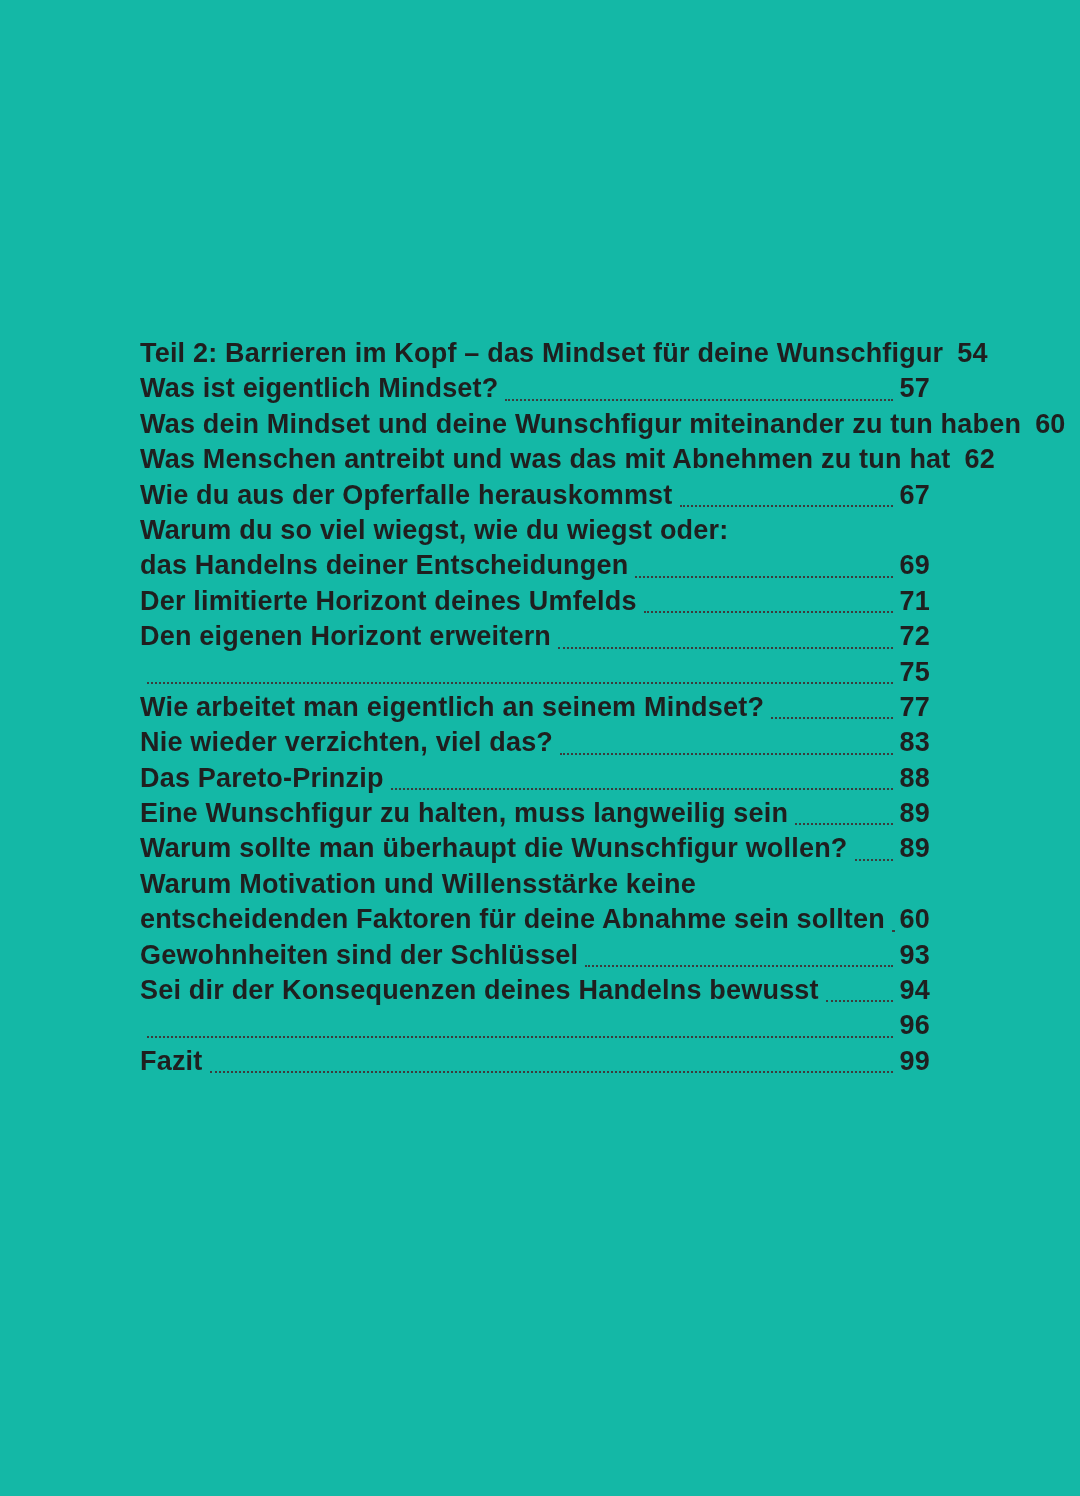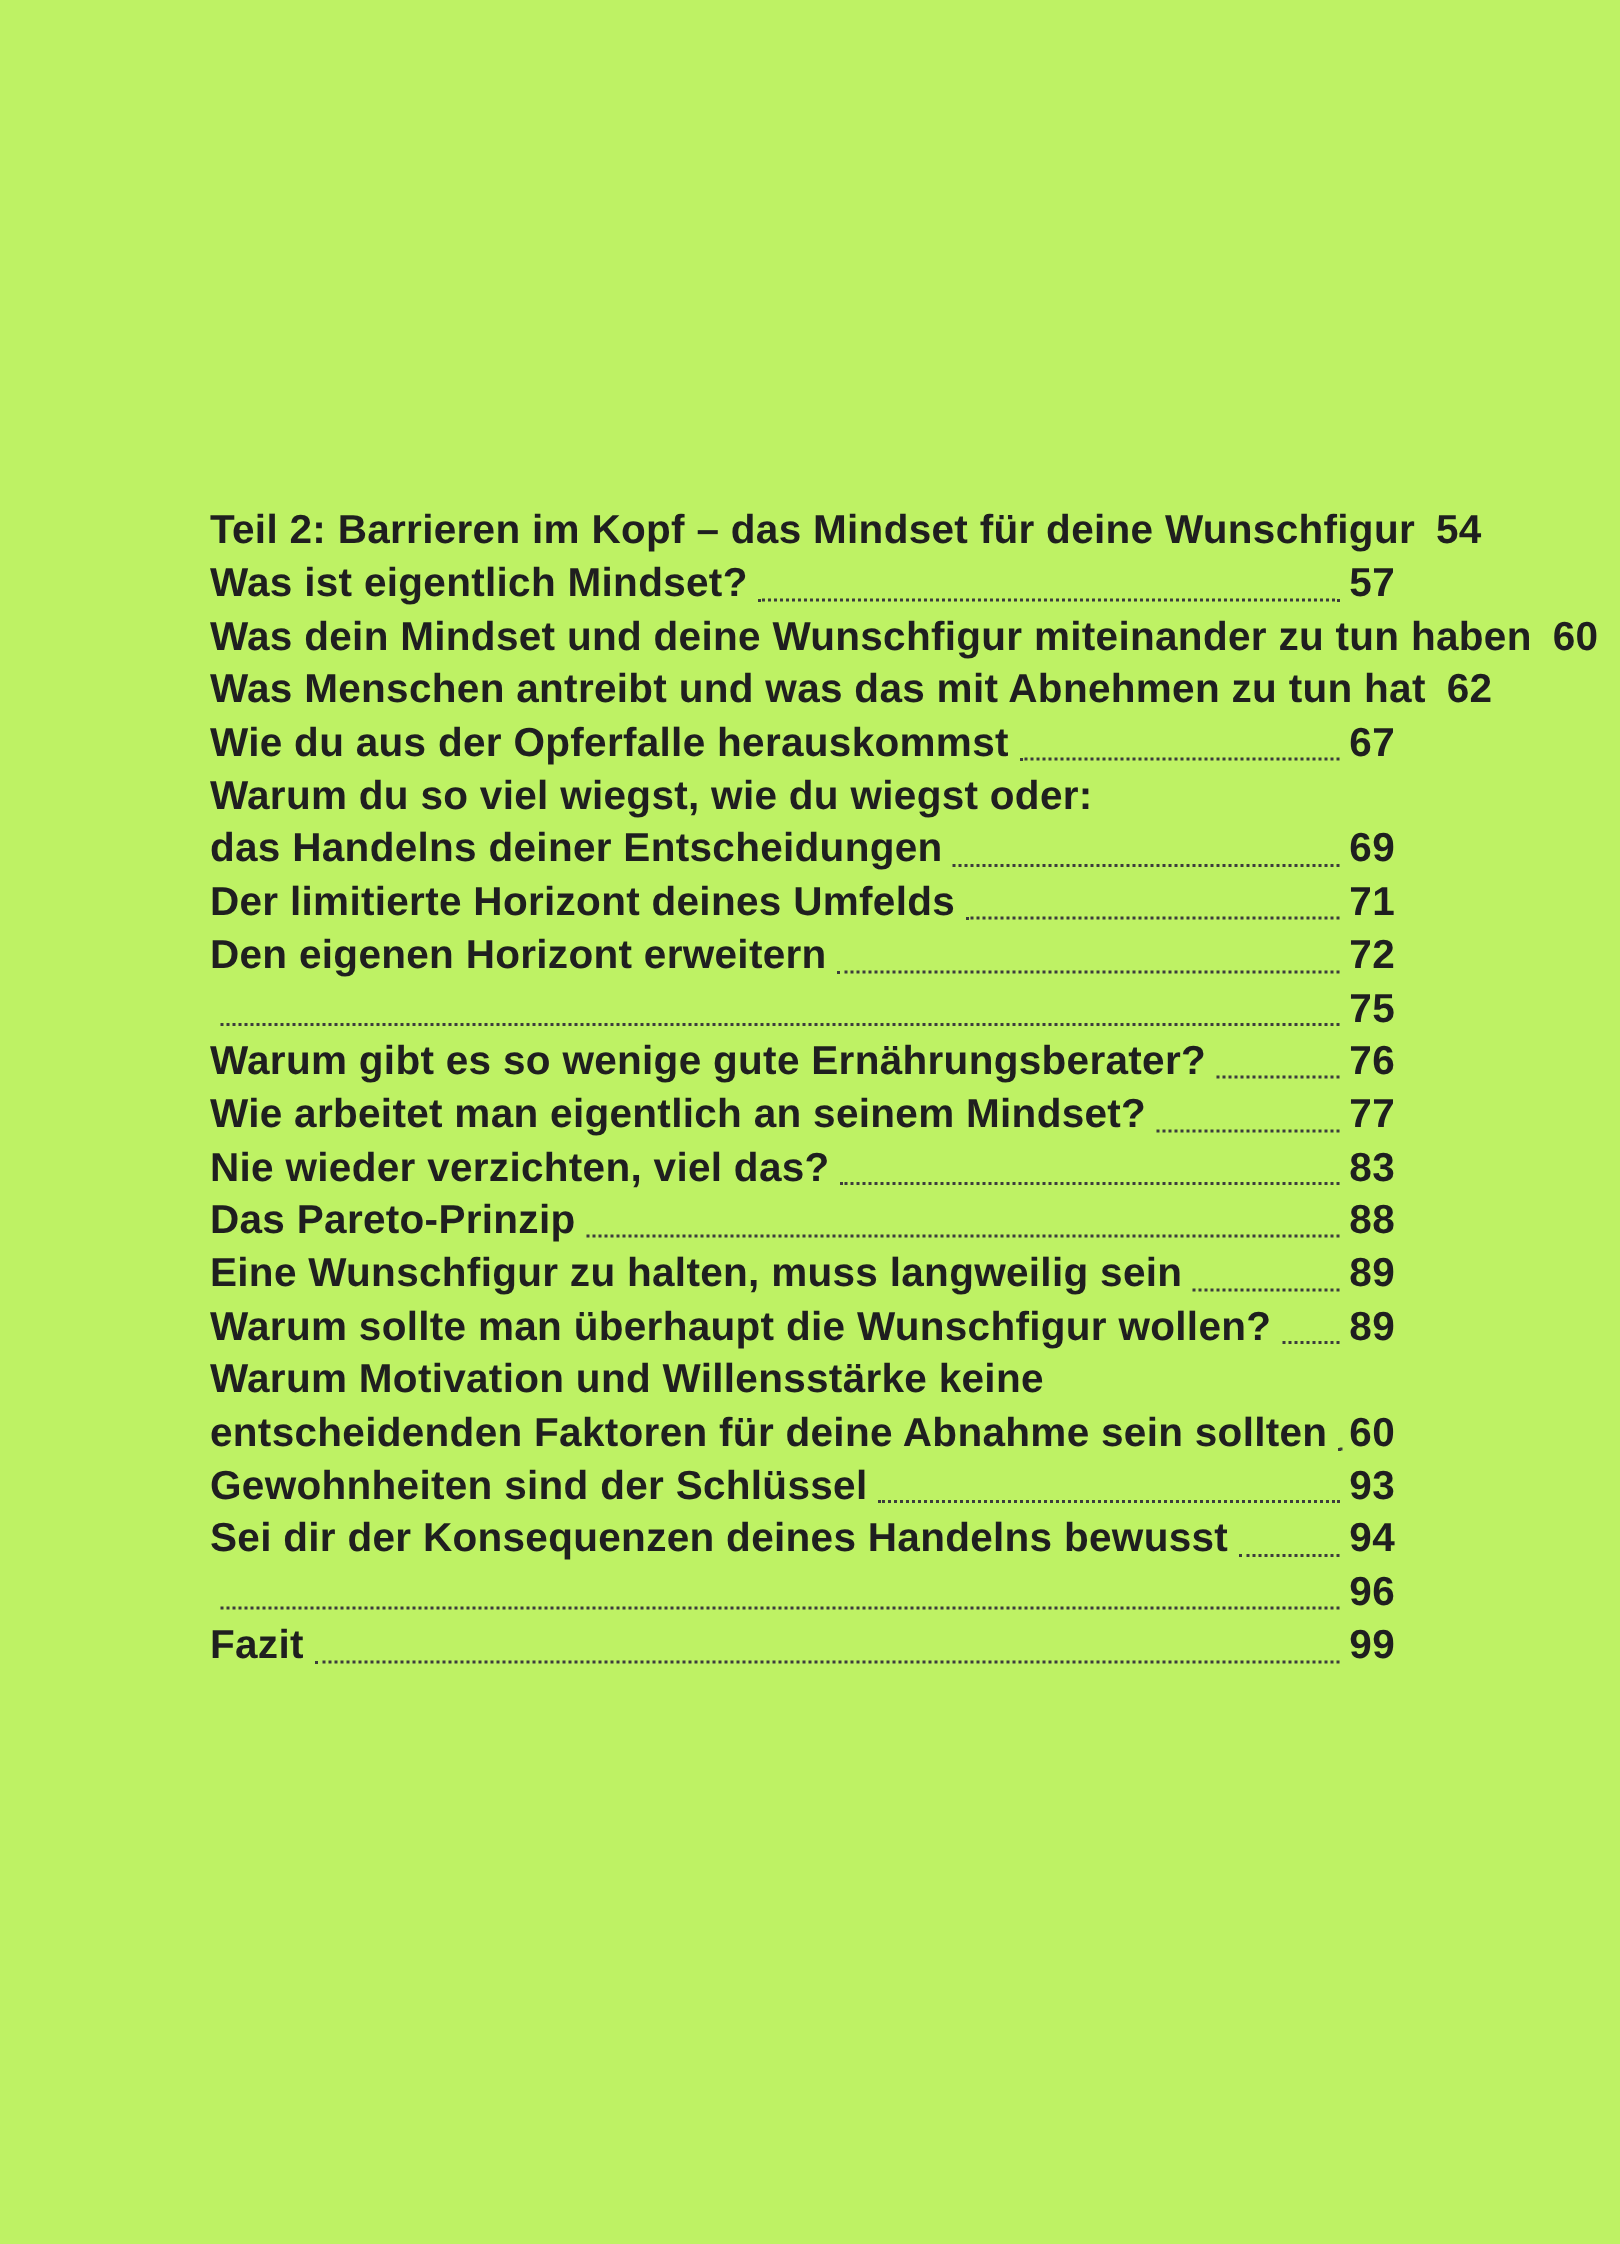--- a/index.html
+++ b/index.html
@@ -12,21 +12,21 @@
     height: 1496px;
     overflow: hidden;
     font-family: "Liberation Sans", sans-serif;
     color: #1f1f1f;
   }
   .page {
     box-sizing: border-box;
     width: 1080px;
     height: 1496px;
     padding: 338px 150px 0 140px;
-    background: #bef264;
+    background: #14b8a6;
   }
   .toc {
     width: 100%;
   }
   .toc-row {
     display: flex;
     align-items: baseline;
     height: 35.4px;
     font-size: 27px;
     font-weight: 700;
@@ -101,25 +101,20 @@
       <div class="toc-row">
     <span class="toc-label">Den eigenen Horizont erweitern</span>
     <span class="toc-leader"></span>
     <span class="toc-page">72</span>
   </div>
       <div class="toc-row">
     <span class="toc-leader"></span>
     <span class="toc-page">75</span>
   </div>
       <div class="toc-row">
-    <span class="toc-label">Warum gibt es so wenige gute Ernährungsberater?</span>
-    <span class="toc-leader"></span>
-    <span class="toc-page">76</span>
-  </div>
-      <div class="toc-row">
     <span class="toc-label">Wie arbeitet man eigentlich an seinem Mindset?</span>
     <span class="toc-leader"></span>
     <span class="toc-page">77</span>
   </div>
       <div class="toc-row">
     <span class="toc-label">Nie wieder verzichten, viel das?</span>
     <span class="toc-leader"></span>
     <span class="toc-page">83</span>
   </div>
       <div class="toc-row">

